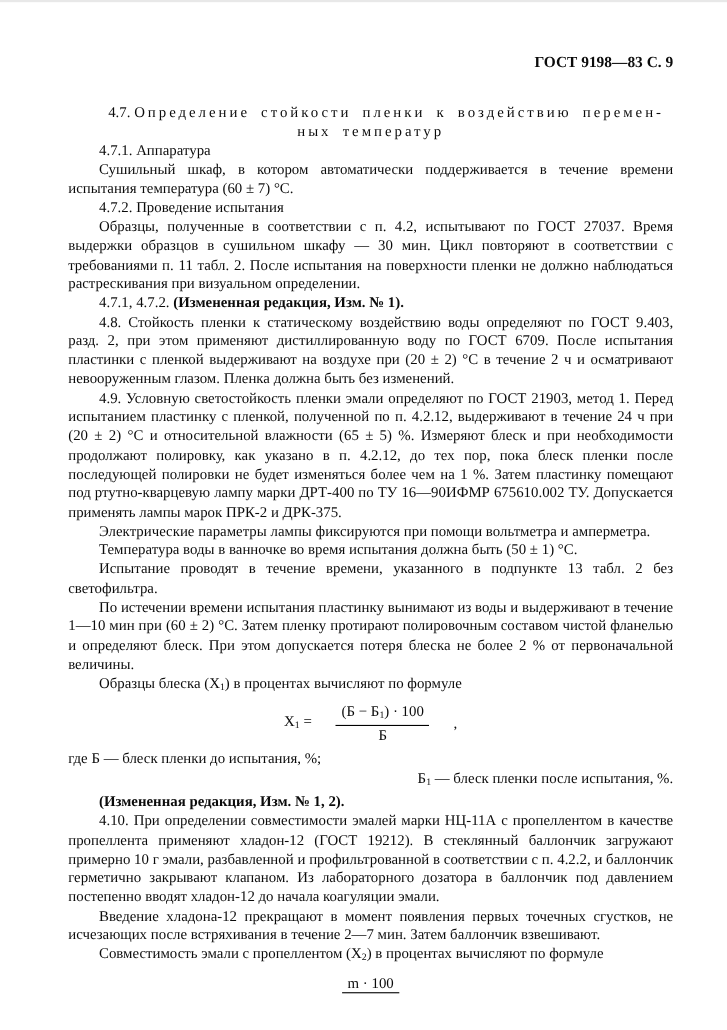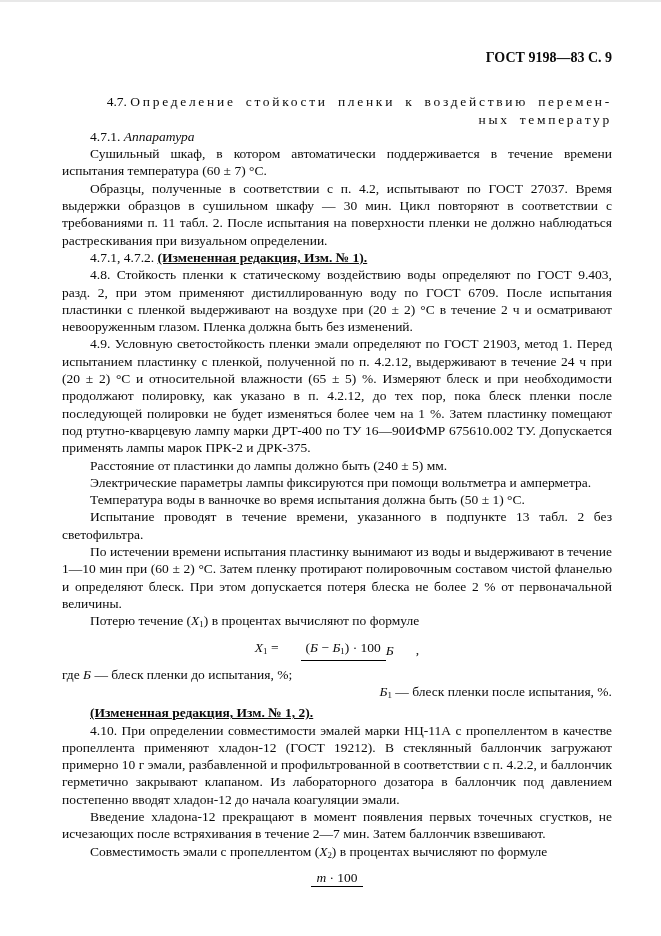--- a/index.html
+++ b/index.html
@@ -17,54 +17,54 @@
     overflow:hidden;
   }
   .header{
     font-weight:700;
     text-align:right;
     font-size:14px;
     margin:0 0 27px 0;
     white-space:nowrap;
   }
   p{margin:0;text-indent:28px;text-align:justify;}
-  p.spaced-heading{text-align:right;}
+  p.spaced-heading{text-align:center;}
   p.where{text-indent:0;text-align:left;}
   p.where-sub{text-indent:0;text-align:right;padding-left:30px;}
-  .b{font-weight:700;text-decoration:underline;}
-  .i{font-style:italic;}
+  .b{font-weight:700;}
+  .i{}
   .sub{font-size:0.66em;vertical-align:-0.22em;letter-spacing:0;}
   .sp{letter-spacing:0.20em;word-spacing:0.30em;}
   .formula{
     display:flex;justify-content:center;align-items:center;
     gap:22px;margin:6px 0 5px 0;text-align:center;
   }
-  .frac{display:inline-flex;flex-direction:row;align-items:center;}
+  .frac{display:inline-flex;flex-direction:column;align-items:center;}
   .frac .num{display:block;border-bottom:1.2px solid #000;padding:0 5px 1px 5px;line-height:15px;}
   .frac .den{display:block;padding-top:1px;line-height:15px;}
 </style>
 </head>
 <body>
 
 <div class="page">
   <div class="header">ГОСТ 9198—83 С. 9</div>
   <div>
       <p class="spaced-heading"><span>4.7. </span><span class="sp">Определение стойкости пленки к воздействию перемен-</span><br><span class="sp">ных температур</span></p>
       <p><span>4.7.1. </span><span class="i">Аппаратура</span></p>
       <p><span>Сушильный шкаф, в котором автоматически поддерживается в течение времени испытания температура (60 ± 7) °С.</span></p>
+      <p><span>4.7.2. </span><span class="i">Проведение испытания</span></p>
       <p><span>Образцы, полученные в соответствии с п. 4.2, испытывают по ГОСТ 27037. Время выдержки образцов в сушильном шкафу — 30 мин. Цикл повторяют в соответствии с требованиями п. 11 табл. 2. После испытания на поверхности пленки не должно наблюдаться растрескивания при визуальном определении.</span></p>
       <p><span>4.7.1, 4.7.2. </span><span class="b">(Измененная редакция, Изм. № 1).</span></p>
       <p><span>4.8.  Стойкость пленки к статическому воздействию воды определяют по ГОСТ 9.403, разд. 2, при этом применяют дистиллированную воду по ГОСТ 6709. После испытания пластинки с пленкой выдерживают на воздухе при (20 ± 2) °С в течение 2 ч и осматривают невооруженным глазом. Пленка должна быть без изменений.</span></p>
       <p><span>4.9.  Условную светостойкость пленки эмали определяют по ГОСТ 21903, метод 1. Перед испытанием пластинку с пленкой, полученной по п. 4.2.12, выдерживают в течение 24 ч при (20 ± 2) °С и относительной влажности (65 ± 5) %. Измеряют блеск и при необходимости продолжают полировку, как указано в п. 4.2.12, до тех пор, пока блеск пленки после последующей полировки не будет изменяться более чем на 1 %. Затем пластинку помещают под ртутно-кварцевую лампу марки ДРТ-400 по ТУ 16—90ИФМР 675610.002 ТУ. Допускается применять лампы марок ПРК-2 и ДРК-375.</span></p>
-      <p><span>Расстояние от пластинки до лампы должно быть (240 ± 5) мм.</span></p>
       <p><span>Электрические параметры лампы фиксируются при помощи вольтметра и амперметра.</span></p>
       <p><span>Температура воды в ванночке во время испытания должна быть (50 ± 1) °С.</span></p>
       <p><span>Испытание проводят в течение времени, указанного в подпункте 13 табл. 2 без светофильтра.</span></p>
       <p><span>По истечении времени испытания пластинку вынимают из воды и выдерживают в течение 1—10 мин при (60 ± 2) °С. Затем пленку протирают полировочным составом чистой фланелью и определяют блеск. При этом допускается потеря блеска не более 2 % от первоначальной величины.</span></p>
-      <p><span>Потерю течение (</span><span class="i">X</span><span class="sub">1</span><span>) в процентах вычисляют по формуле</span></p>
+      <p><span>Образцы блеска (</span><span class="i">X</span><span class="sub">1</span><span>) в процентах вычисляют по формуле</span></p>
       <div class="formula">
         <span><span class="i">X</span><span class="sub">1</span><span> = </span></span>
         <span class="frac">
           <span class="num"><span>(</span><span class="i">Б</span><span> − </span><span class="i">Б</span><span class="sub">1</span><span>) · 100</span></span>
           <span class="den"><span class="i">Б</span></span>
         </span>
         <span>,</span>
       </div>
       <p class="where"><span>где </span><span class="i">Б</span><span>  — блеск пленки до испытания, %;</span></p>
       <p class="where-sub"><span class="i">Б</span><span class="sub">1</span><span> — блеск пленки после испытания, %.</span></p>

